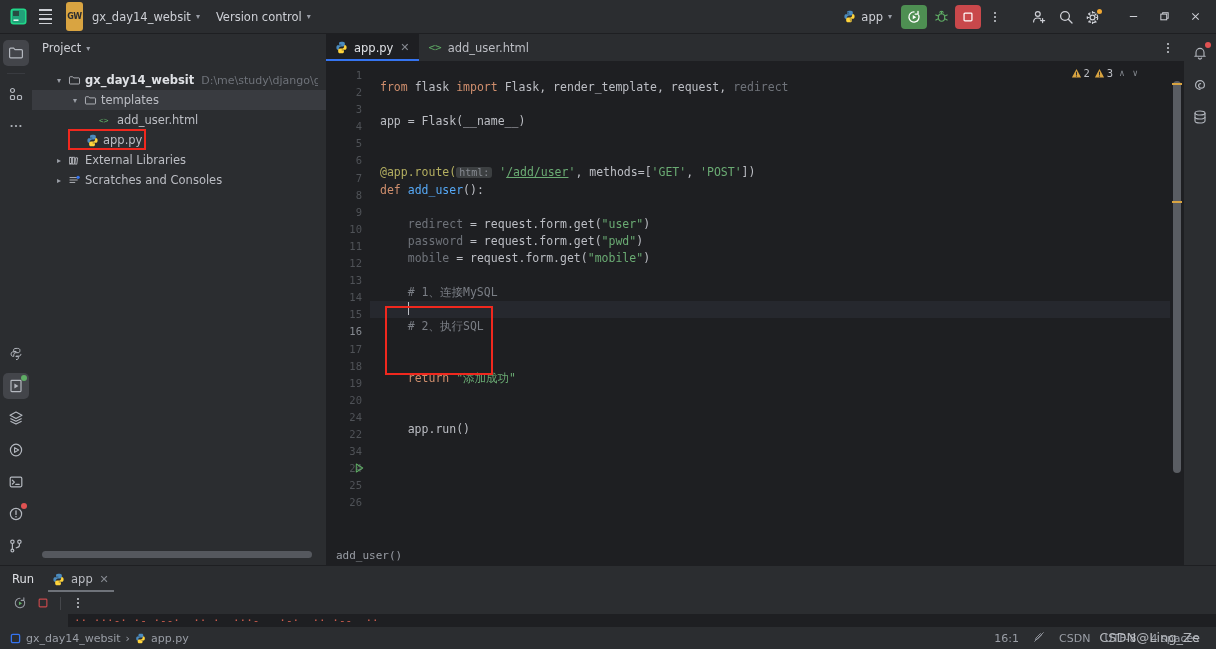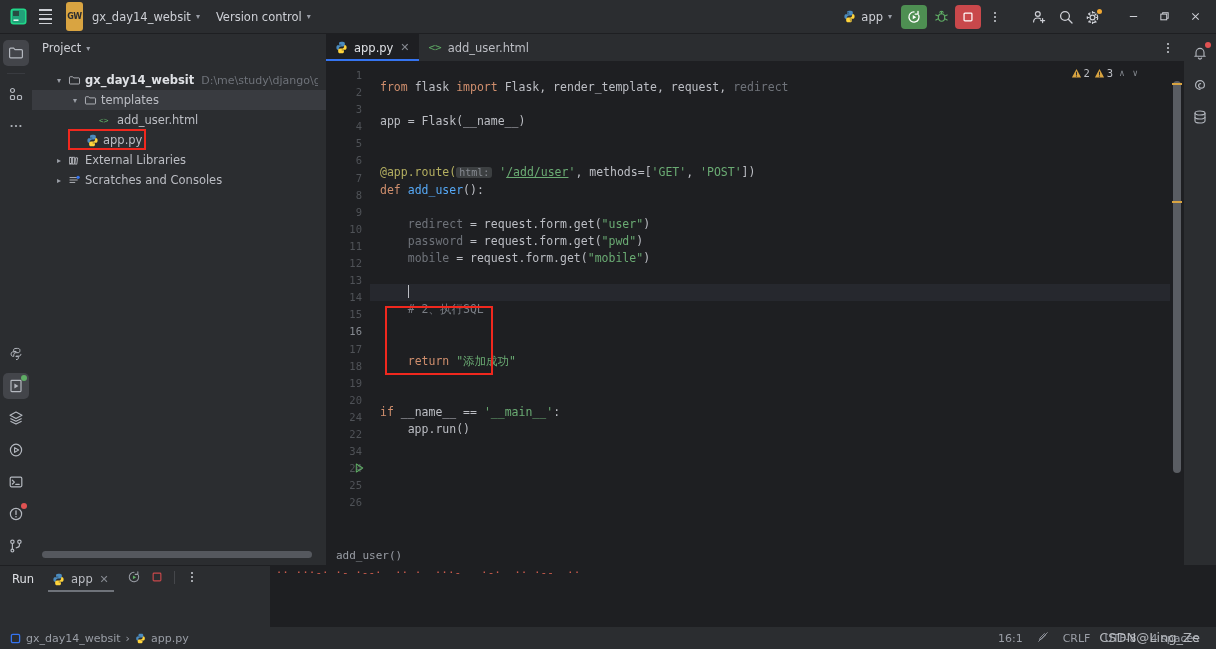--- a/index.html
+++ b/index.html
@@ -160,21 +160,21 @@
   .stripe-thumb { position: absolute; left: 3px; width: 8px; background: #5a5d63; border-radius: 4px; }
   .stripe-mark { position: absolute; left: 2px; width: 10px; height: 2px; background: #d9a441; }
 
   .breadcrumb {
     height: 20px; background: #1e1f22; display: flex; align-items: center; flex: 0 0 20px;
     padding-left: 10px; font-size: 11px; color: #9a9ea6;
     font-family: "DejaVu Sans Mono", "Liberation Mono", monospace;
   }
 
   
-  .runpanel { background: #2b2d30; display: flex; flex: 0 0 62px; border-top: 1px solid #1e1f22; }
+  .runpanel { background: #2b2d30; display: flex; flex-direction: column; flex: 0 0 62px; border-top: 1px solid #1e1f22; }
   .run-head { height: 26px; display: flex; align-items: center; padding-left: 12px; gap: 14px; flex: 0 0 26px; }
   .run-label { font-size: 11.5px; color: #dfe1e5; }
   .run-tab {
     display: flex; align-items: center; gap: 6px; font-size: 11.5px; color: #bcbec4;
     cursor: pointer; position: relative; height: 26px; padding: 0 4px;
   }
   .run-tab.active::after { content: ""; position: absolute; left: 0; right: 0; bottom: 0; height: 2px; background: #6f737a; }
   .run-toolbar { height: 22px; display: flex; align-items: center; gap: 3px; padding-left: 10px; flex: 0 0 22px; }
   .rt-btn { width: 20px; height: 20px; display: flex; align-items: center; justify-content: center; border-radius: 4px; cursor: pointer; }
   .rt-sep { width: 1px; height: 13px; background: #45474b; margin: 0 4px; }
@@ -534,28 +534,28 @@
           <div class="cline"><span class="plain">app = Flask(__name__)</span></div>
           <div class="cline"> </div>
           <div class="cline"> </div>
           <div class="cline"><span class="deco">@app.route(</span><span class="param-hint">html:</span><span class="plain"> </span><span class="str">'</span><span class="link">/add/user</span><span class="str">'</span><span class="plain">, methods=[</span><span class="str">'GET'</span><span class="plain">, </span><span class="str">'POST'</span><span class="plain">])</span></div>
           <div class="cline"><span class="kw">def </span><span class="fn">add_user</span><span class="plain">():</span></div>
           <div class="cline"> </div>
           <div class="cline"><span class="plain">    </span><span class="dim">redirect</span><span class="plain"> = request.form.get(</span><span class="str">"user"</span><span class="plain">)</span></div>
           <div class="cline"><span class="plain">    </span><span class="dim">password</span><span class="plain"> = request.form.get(</span><span class="str">"pwd"</span><span class="plain">)</span></div>
           <div class="cline"><span class="plain">    </span><span class="dim">mobile</span><span class="plain"> = request.form.get(</span><span class="str">"mobile"</span><span class="plain">)</span></div>
           <div class="cline"> </div>
+          <div class="cline"><span class="plain">    </span><span class="comment">#&nbsp;1、连接MySQL</span></div>
           <div class="cline highlight"><span class="plain">    </span><span class="caret"></span></div>
           <div class="cline"><span class="plain">    </span><span class="comment">#&nbsp;2、执行SQL</span></div>
           <div class="cline"> </div>
           <div class="cline"> </div>
           <div class="cline"><span class="plain">    </span><span class="kw">return </span><span class="str">"添加成功"</span></div>
           <div class="cline"> </div>
           <div class="cline"> </div>
-          <div class="cline"><span class="kw">if </span><span class="plain">__name__ == </span><span class="str">'__main__'</span><span class="plain">:</span></div>
           <div class="cline"><span class="plain">    app.run()</span></div>
           <div class="cline"> </div>
 
           <div class="inspect">
             <span class="warn-item">
               <svg width="11" height="11" viewBox="0 0 12 12">
                 <path d="M6 1.2l5 9.2H1z" fill="#d9a441"></path>
                 <path d="M6 4.3v3" stroke="#2b2d30" stroke-width="1.1" stroke-linecap="round"></path>
                 <circle cx="6" cy="8.8" r="0.65" fill="#2b2d30"></circle>
               </svg>
@@ -662,21 +662,21 @@
       <span>app.py</span>
     </div>
     <div class="sb-spacer"></div>
     <span class="sb-item">16:1</span>
     <span class="sb-item">
       <svg width="12" height="12" viewBox="0 0 14 14">
         <path d="M3 10.2l.5-2 5.2-5.2 1.5 1.5-5.2 5.2z" stroke="#9a9ea6" stroke-width="1" fill="none"></path>
         <path d="M1.6 12.4L12.4 1.6" stroke="#9a9ea6" stroke-width="1"></path>
       </svg>
     </span>
-    <span class="sb-item">CRLF</span>
+    <span class="sb-item">CSDN</span>
     <span class="sb-item">UTF-8</span>
     <span class="sb-item">4 spaces</span>
   </div>
 
   <div class="watermark">CSDN@Ling_Ze</div>
 
   <div class="annot" style="left:68px;top:129px;width:78px;height:21px"></div>
   <div class="annot" style="left:385px;top:306px;width:108px;height:69px"></div>
 
 </div>

